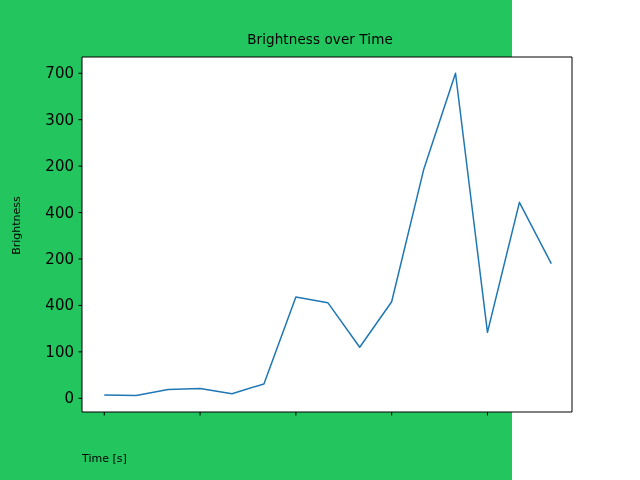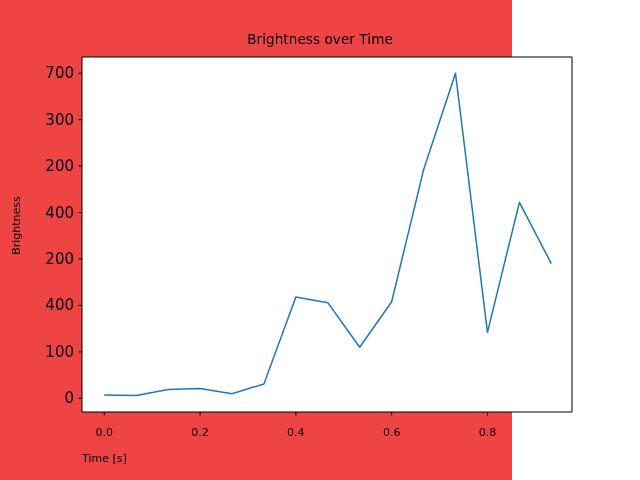--- a/index.html
+++ b/index.html
@@ -10,21 +10,21 @@
   body {
     width: 640px;
     height: 480px;
     overflow: hidden;
     font-family: "DejaVu Sans", sans-serif;
   }
   #figure {
     position: relative;
     width: 512px;
     height: 480px;
-    background: #ef4444;
+    background: #22c55e;
   }
   #chart-title {
     position: absolute;
     left: 0;
     top: 31px;
     width: 640px;
     text-align: center;
     font-size: 13.5px;
     color: #000000;
     letter-spacing: 0.1px;
@@ -134,26 +134,19 @@
   <div id="ytick-layer">
       <div class="ytick-label" style="top: 398.302px;">0</div>
       <div class="ytick-label" style="top: 351.866px;">100</div>
       <div class="ytick-label" style="top: 305.43px;">400</div>
       <div class="ytick-label" style="top: 258.995px;">200</div>
       <div class="ytick-label" style="top: 212.559px; text-align: right;">400</div>
       <div class="ytick-label" style="top: 166.124px;">200</div>
       <div class="ytick-label" style="top: 119.688px;">300</div>
       <div class="ytick-label" style="top: 73.2525px;">700</div>
     </div>
-  <div id="xtick-layer">
-      <div class="xtick-label" style="left: 104.273px;">0.0</div>
-      <div class="xtick-label" style="left: 200.069px;">0.2</div>
-      <div class="xtick-label" style="left: 295.866px;">0.4</div>
-      <div class="xtick-label" style="left: 391.663px;">0.6</div>
-      <div class="xtick-label" style="left: 487.459px;">0.8</div>
-    </div>
 
   <div id="ylabel-wrap">
     <div id="ylabel">Brightness</div>
   </div>
   <div id="xlabel">Time [s]</div>
 
 </div>
 
 </body></html>

